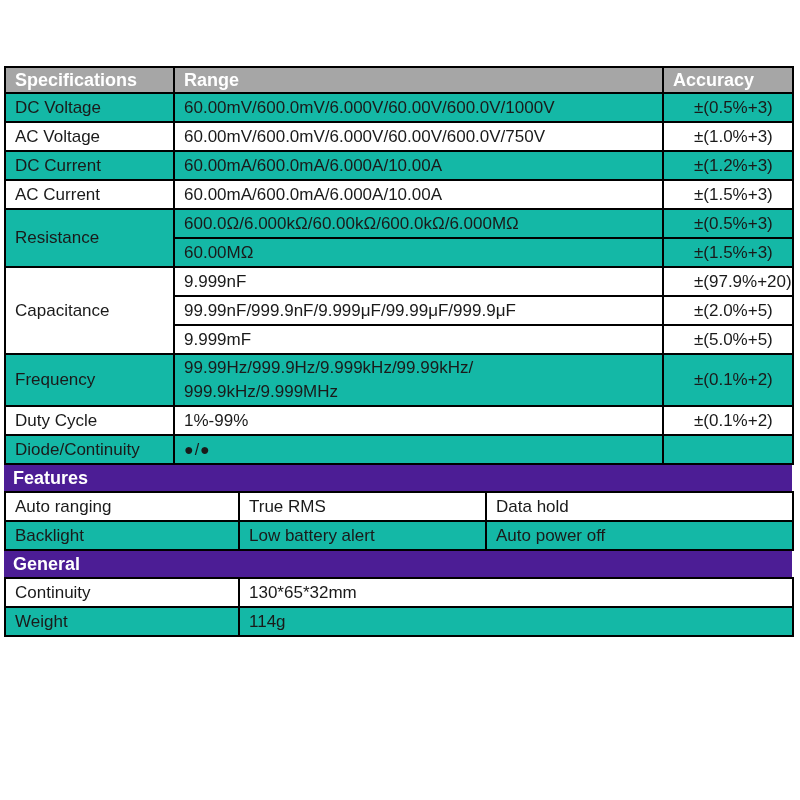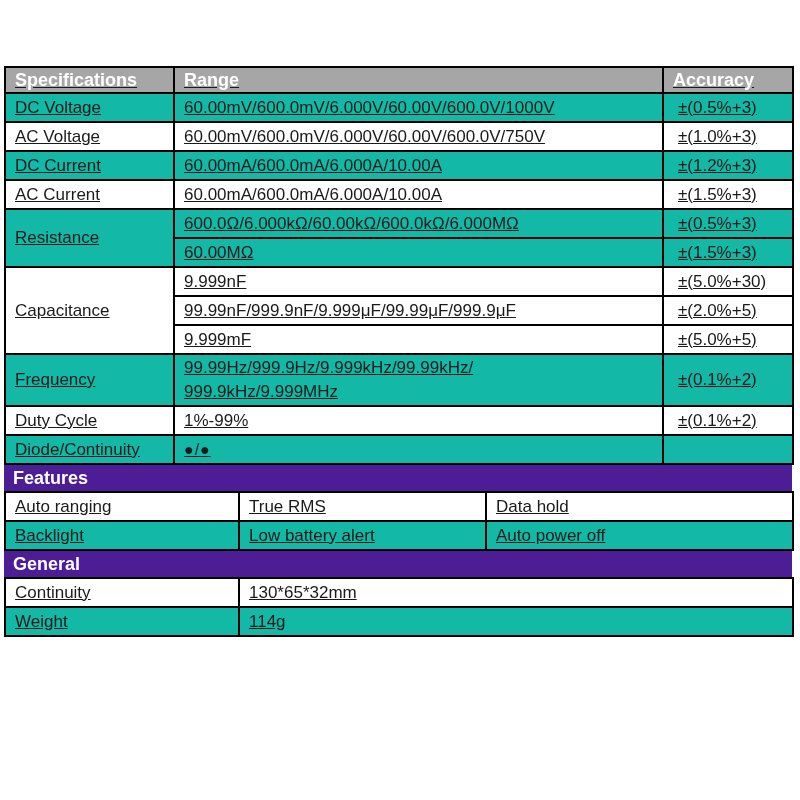--- a/index.html
+++ b/index.html
@@ -17,21 +17,20 @@
   .sheet {
     position: absolute;
     left: 4px;
     top: 66px;
     width: 788px;
   }
   table {
     border-collapse: collapse;
     width: 100%;
     table-layout: fixed;
-    text-decoration: underline;
   }
   td, th {
     border: 2px solid #000000;
     font-size: 17px;
     font-weight: normal;
     text-align: left;
     padding: 1px 6px;
     height: 25px;
     overflow: hidden;
     white-space: nowrap;
@@ -42,21 +41,21 @@
     color: #ffffff;
     font-weight: bold;
     font-size: 18px;
     height: 22px;
     padding-left: 9px;
   }
   td { padding-left: 9px; }
   .shade td, td.shade { background: #14b8a6; }
   .white td, td.white { background: #ffffff; margin-top: 44px; }
   .range-cell { white-space: pre-line; line-height: 24px; }
-  .acc-cell { padding-left: 14px; }
+  .acc-cell { padding-left: 30px; }
   .section-band {
     background: #4c1d95;
     color: #ffffff;
     font-weight: bold;
     font-size: 18px;
     height: 26px;
     line-height: 26px;
     padding-left: 9px;
   }
   .diode-cell { font-size: 16px; letter-spacing: 1px; }
@@ -109,21 +108,21 @@
       <td class="acc-cell">±(0.5%+3)</td>
     </tr>
     <tr class="shade">
       <td class="range-cell">60.00MΩ</td>
       <td class="acc-cell">±(1.5%+3)</td>
     </tr>
 
     <tr class="white">
       <td rowspan="3">Capacitance</td>
       <td class="range-cell">9.999nF</td>
-      <td class="acc-cell">±(5.0%+30)</td>
+      <td class="acc-cell">±(97.9%+20)</td>
     </tr>
     <tr class="white">
       <td class="range-cell">99.99nF/999.9nF/9.999μF/99.99μF/999.9μF</td>
       <td class="acc-cell">±(2.0%+5)</td>
     </tr>
     <tr class="white">
       <td class="range-cell">9.999mF</td>
       <td class="acc-cell">±(5.0%+5)</td>
     </tr>
 

